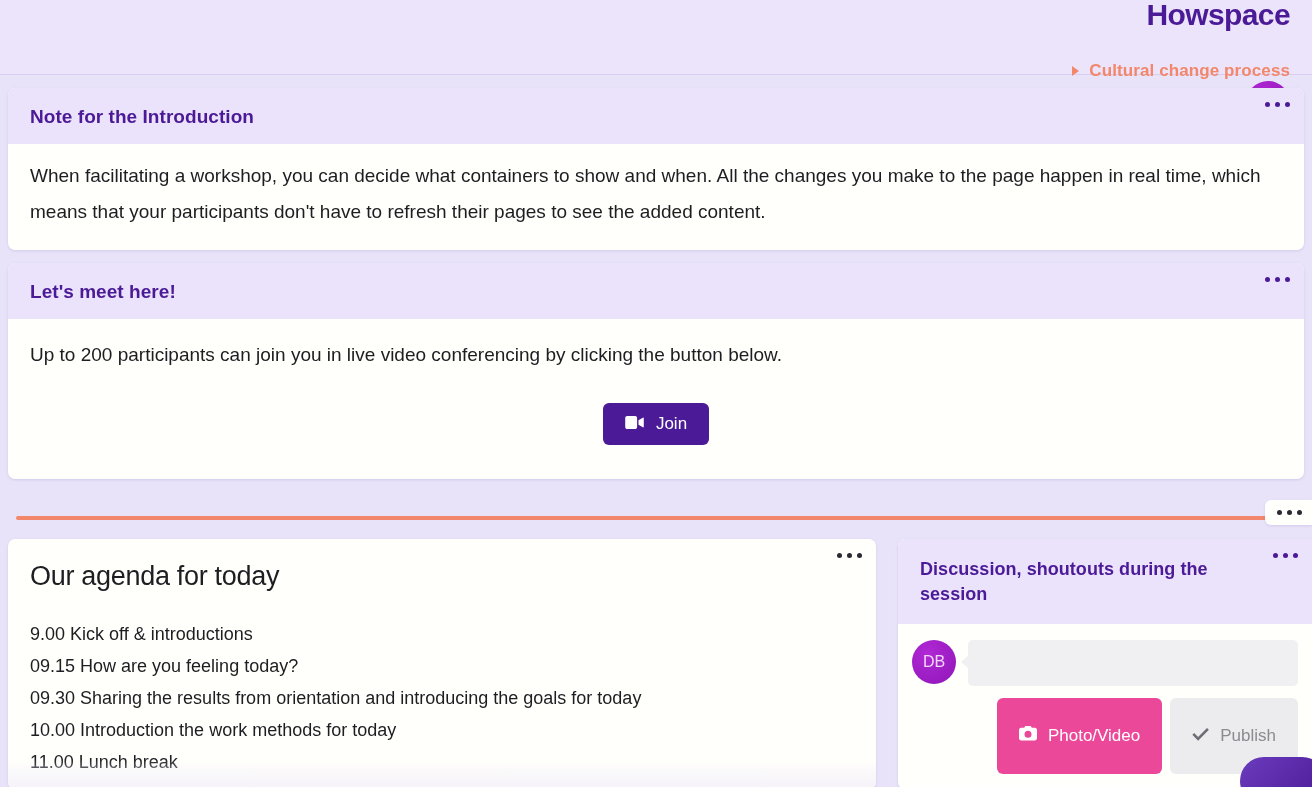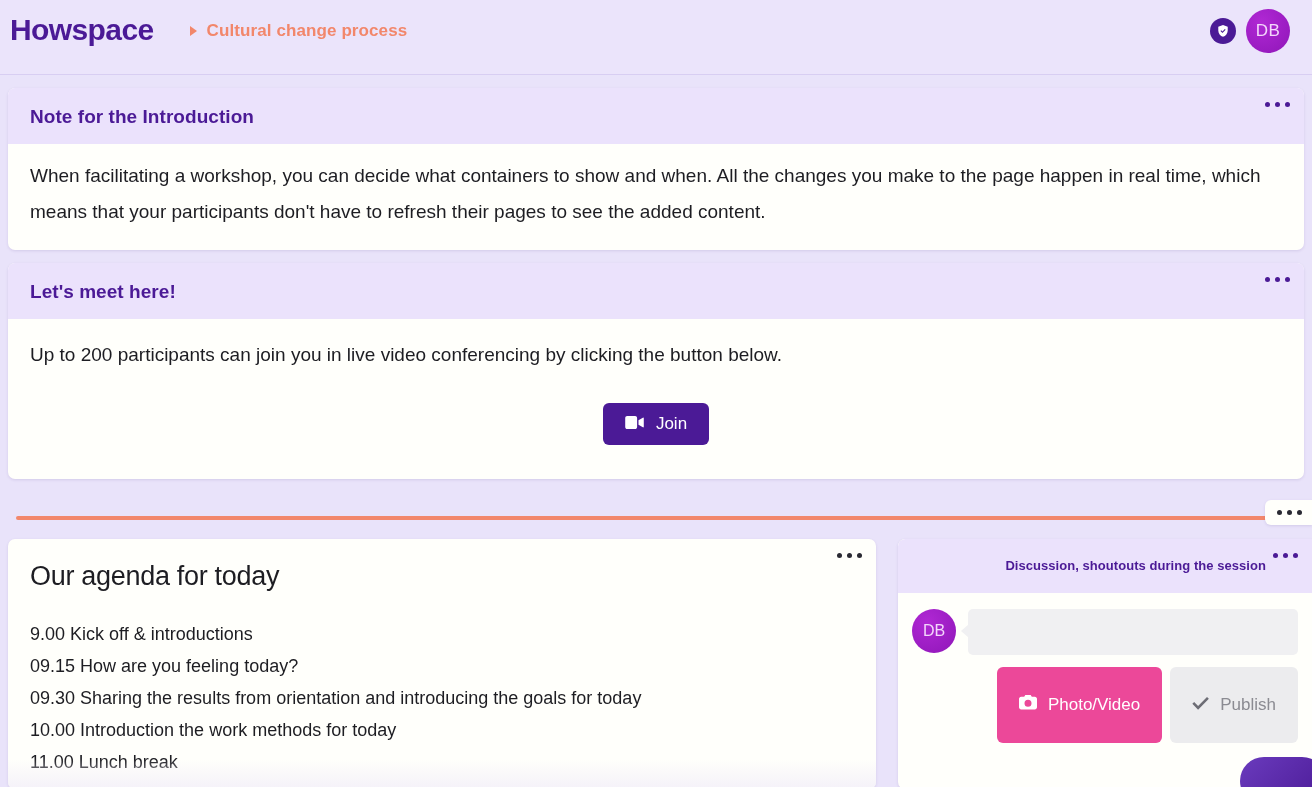--- a/index.html
+++ b/index.html
@@ -12,36 +12,38 @@
     background: #e9e3fa;
   }
 
   
   .topbar {
     position: relative;
     height: 75px;
     background: #ebe4fb;
     border-bottom: 1px solid #d8cef2;
     display: flex;
-    align-items: center;
+    align-items: flex-end;
     padding: 0 22px 12px 10px;
+    flex-direction: column;
   }
   .brand {
     font-size: 30px;
     font-weight: 700;
     letter-spacing: -0.6px;
     color: #4b1a96;
     line-height: 1;
     padding-bottom: 3px;
   }
   .breadcrumb {
     display: flex;
     align-items: center;
     margin-left: 36px;
     gap: 10px;
+    margin-top: 28px;
   }
   .crumb-arrow {
     width: 0; height: 0;
     border-left: 7px solid #f2876b;
     border-top: 5px solid transparent;
     border-bottom: 5px solid transparent;
   }
   .crumb-text {
     font-size: 17px;
     font-weight: 700;
@@ -236,23 +238,22 @@
     border-radius: 7px 0 0 7px;
     margin-right: -8px;
     height: 250px;
     overflow: hidden;
   }
   #card-discussion .card-head {
     border-radius: 7px 0 0 0;
     padding: 18px 46px 18px 22px;
   }
   #card-discussion .card-title {
-    font-size: 13px;
+    font-size: 18px;
     line-height: 1.35;
-    text-align: right;
   }
   .disc-body {
     padding: 16px 14px 14px 14px;
   }
   .compose-row {
     display: flex;
     align-items: flex-start;
     gap: 12px;
   }
   .avatar-sm {

